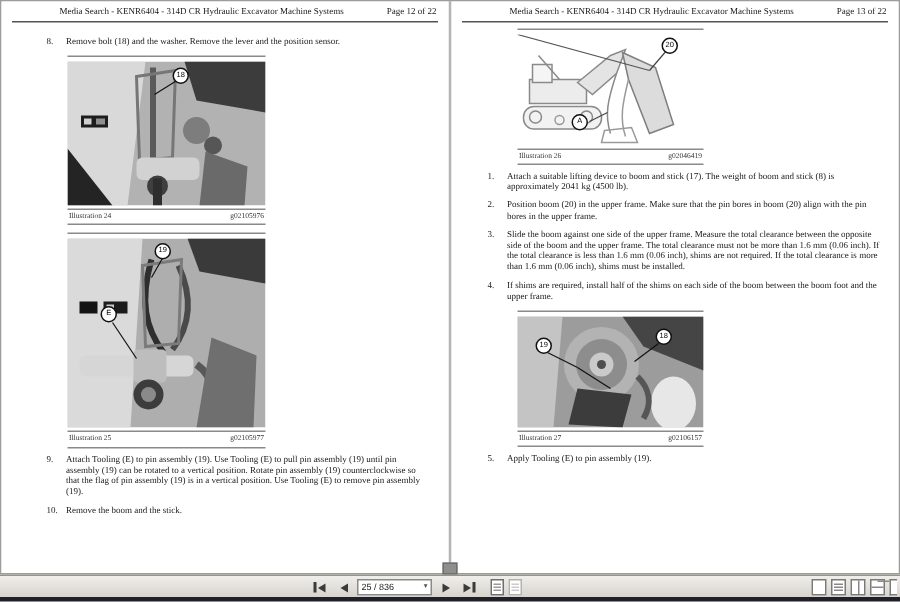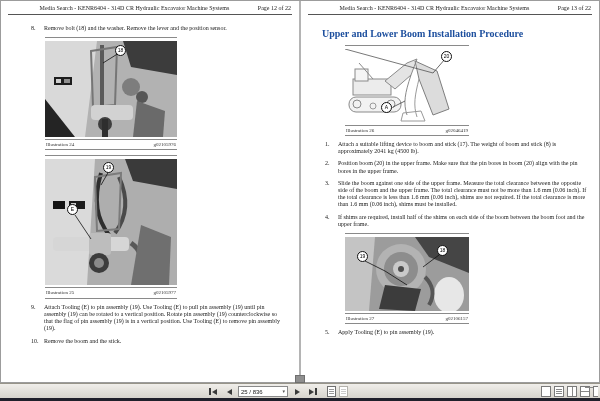--- a/index.html
+++ b/index.html
@@ -168,21 +168,20 @@
     </div>
 
     <div class="seam"></div>
 
     <div class="page">
       <div class="page-header">
         <span class="ph-title">Media Search - KENR6404 - 314D CR Hydraulic Excavator Machine Systems</span>
         <span class="ph-pageno">Page 13 of 22</span>
       </div>
 
-      <div class="proc-heading">Upper and Lower Boom Installation Procedure</div>
 
       <div class="illus" style="margin-top:4px; width:124px;">
         <div class="img-wrap">
           <svg viewBox="0 0 124 74">
             <rect x="0" y="0" width="124" height="74" fill="#ffffff"></rect>
             <rect x="4" y="48" width="52" height="15" rx="7" fill="#f2f2f2" stroke="#8a8a8a" stroke-width="1"></rect>
             <circle cx="12" cy="55" r="4" fill="none" stroke="#8a8a8a" stroke-width="1"></circle>
             <circle cx="28" cy="57" r="3" fill="none" stroke="#9a9a9a" stroke-width="1"></circle>
             <circle cx="46" cy="55" r="4" fill="none" stroke="#8a8a8a" stroke-width="1"></circle>
             <rect x="8" y="30" width="38" height="16" fill="#ececec" stroke="#8a8a8a" stroke-width="1"></rect>

